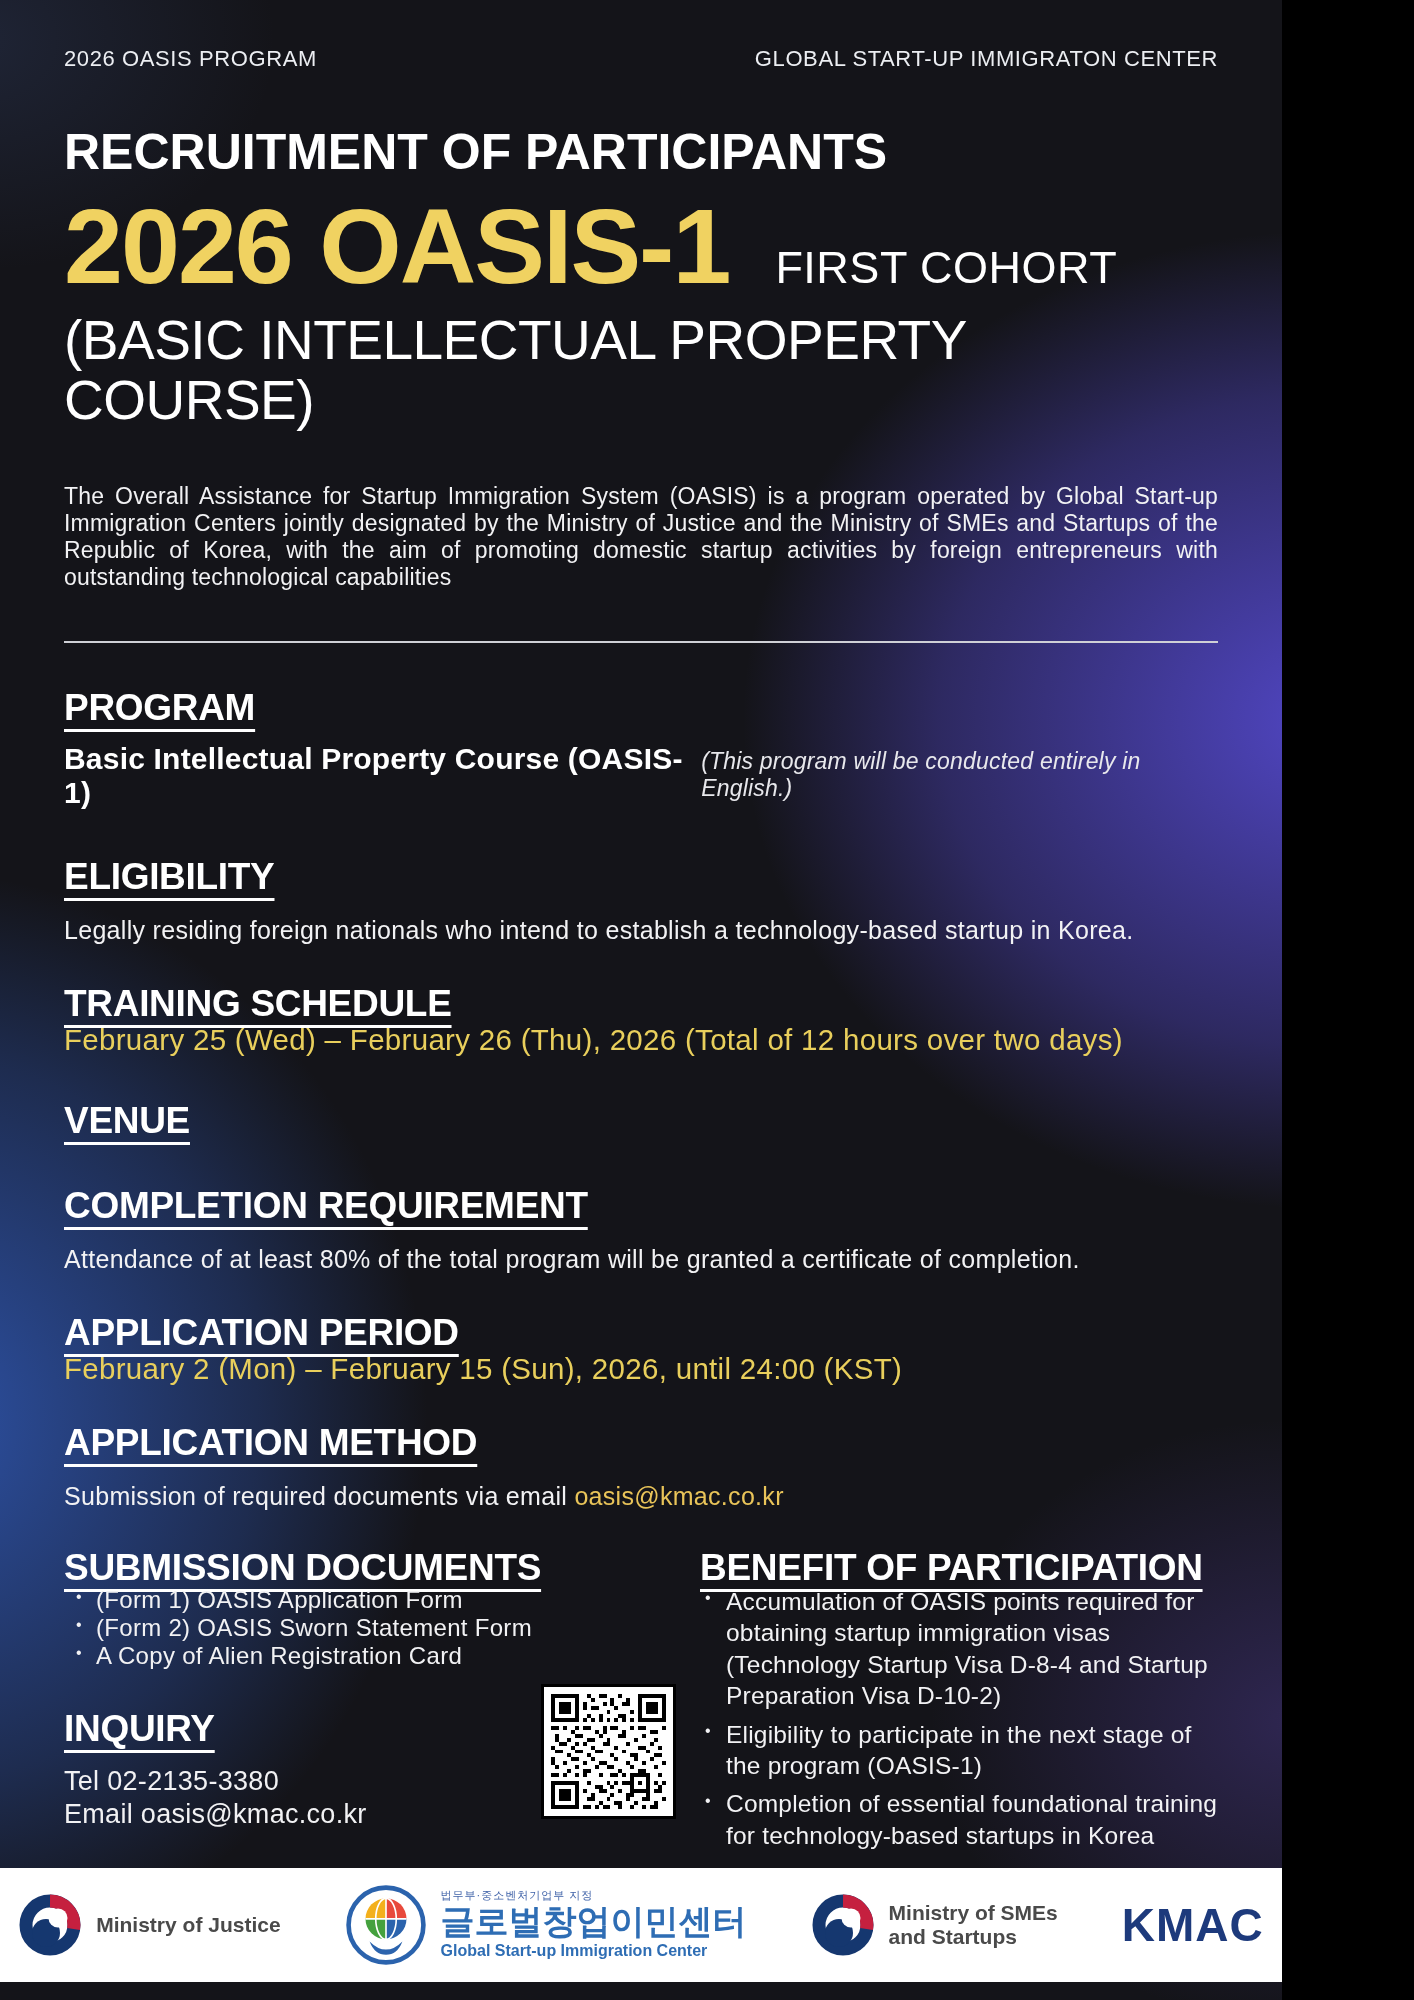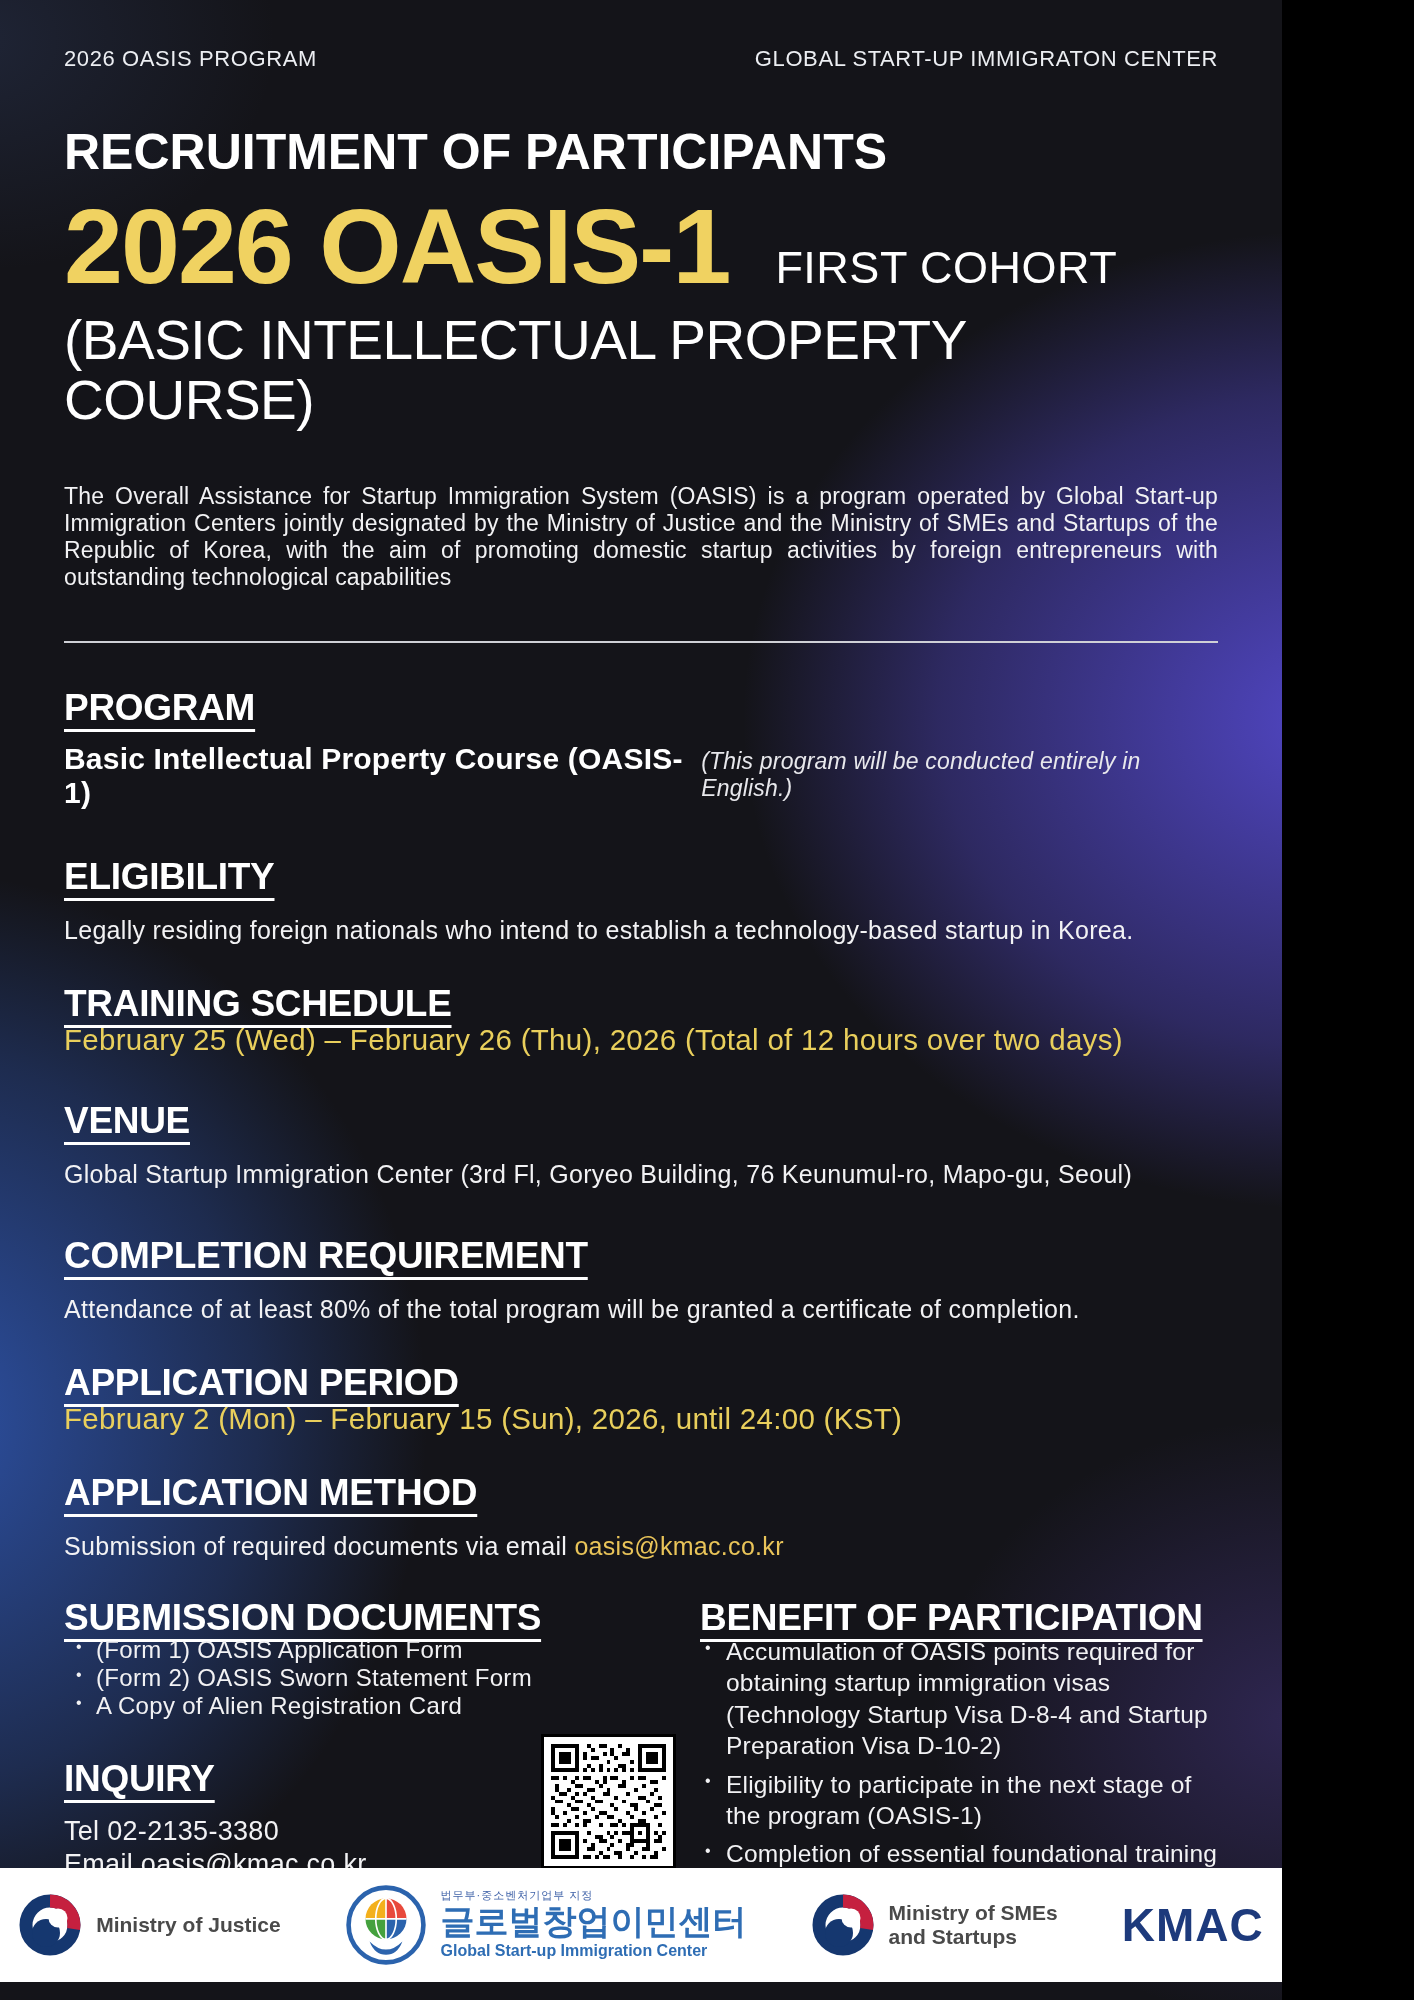--- a/index.html
+++ b/index.html
@@ -119,21 +119,20 @@
       <div class="body">Legally residing foreign nationals who intend to establish a technology-based startup in Korea.</div>
     </div>
 
     <div class="sec sec-schedule">
       <h2>TRAINING SCHEDULE</h2>
       <div class="body yellow">February 25 (Wed) – February 26 (Thu), 2026 (Total of 12 hours over two days)</div>
     </div>
 
     <div class="sec sec-venue">
       <h2>VENUE</h2>
-      <div class="body">Global Startup Immigration Center (3rd Fl, Goryeo Building, 76 Keunumul-ro, Mapo-gu, Seoul)</div>
     </div>
 
     <div class="sec sec-completion">
       <h2>COMPLETION REQUIREMENT</h2>
       <div class="body">Attendance of at least 80% of the total program will be granted a certificate of completion.</div>
     </div>
 
     <div class="sec sec-period">
       <h2>APPLICATION PERIOD</h2>
       <div class="body yellow">February 2 (Mon) – February 15 (Sun), 2026, until 24:00 (KST)</div>

